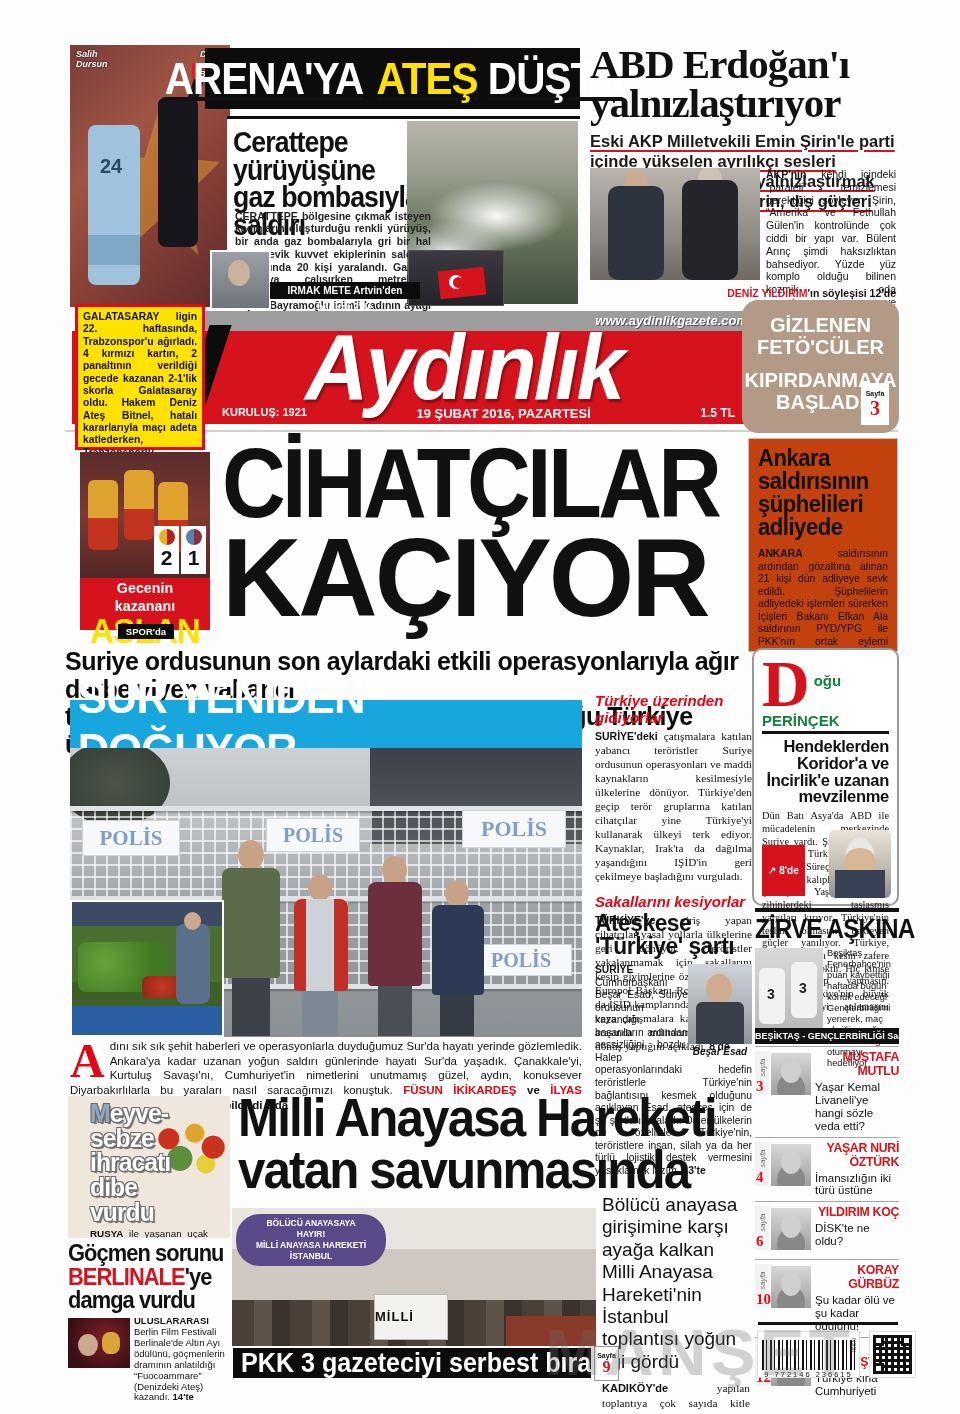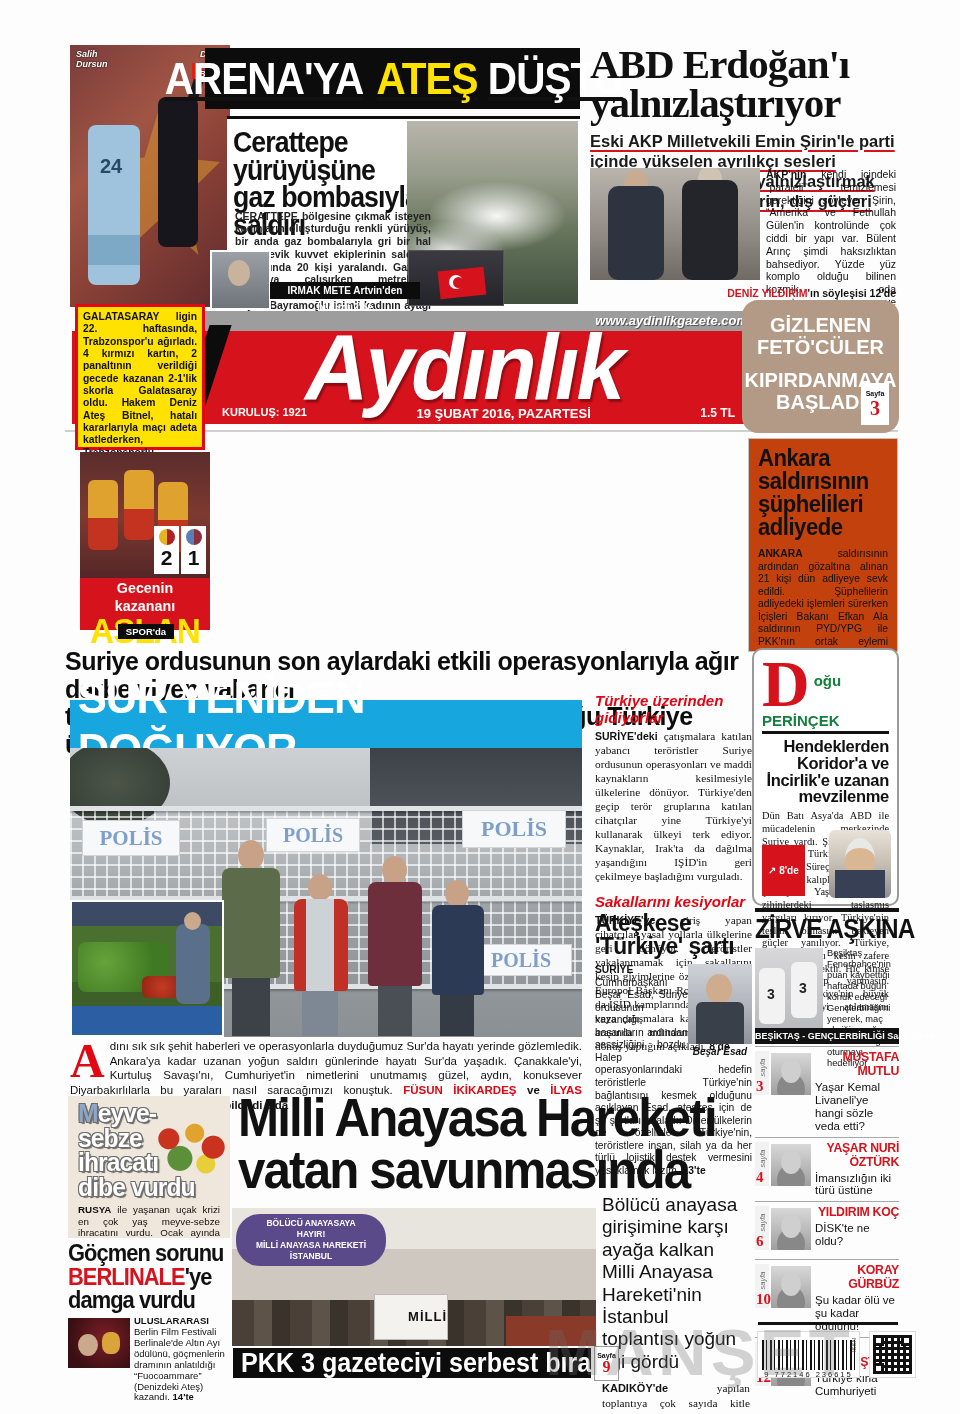--- a/index.html
+++ b/index.html
@@ -160,21 +160,21 @@
   #cols{left:755px;top:1046px;width:144px;}
   .colrow{position:relative;border-top:1px solid #a8a8a8;padding:3px 0 4px 0;min-height:50px;}
   .colrow .sayfa{position:absolute;left:0;top:4px;width:14px;height:44px;background:#f2f2f2;}
   .colrow .sayfa .sl{position:absolute;left:-8px;top:12px;transform:rotate(-90deg);font-size:7.5px;font-style:italic;color:#666;width:30px;text-align:center;}
   .colrow .sayfa .sn{position:absolute;left:1px;bottom:0;color:#d6121c;font-family:"Liberation Serif",serif;font-weight:700;font-size:15px;}
   .colrow .cphoto{position:absolute;left:16px;top:6px;width:40px;height:42px;background:linear-gradient(180deg,#d8d8d8,#9f9f9f);overflow:hidden;}
   .colrow .cphoto .hd{position:absolute;left:10px;top:6px;width:20px;height:24px;border-radius:50%;background:#cfcfcf;box-shadow:0 18px 0 4px #888;}
   .colrow .cname{margin-left:60px;color:#d6121c;font-weight:800;font-size:12.3px;text-align:right;letter-spacing:-.3px;}
   .colrow .ctext{margin-left:60px;font-size:11.5px;line-height:1.12;margin-top:3px;}
   
-  #meyve{left:68px;top:1096px;width:162px;height:142px;background:#efe7db;box-sizing:border-box;padding:5px 10px;overflow:hidden;}
+  #meyve{left:68px;top:1096px;width:162px;height:142px;background:#efe7db;box-sizing:border-box;padding:5px 22px;overflow:hidden;}
   #meyve .hl{font-weight:800;font-size:26px;line-height:.95;letter-spacing:-1px;color:#fff;
      text-shadow:-1px -1px 0 #6c6c6c,1px -1px 0 #6c6c6c,-1px 1px 0 #6c6c6c,2px 2px 1px #6c6c6c;transform:scaleX(.95);transform-origin:left top;}
   #meyve .ini{color:#8ea7c4;}
   #meyve .fruit{position:absolute;right:2px;top:26px;width:74px;height:56px;
      background:radial-gradient(circle at 20% 30%,#c8321f 0 10px,transparent 11px),
                 radial-gradient(circle at 55% 20%,#e0a32e 0 9px,transparent 10px),
                 radial-gradient(circle at 80% 45%,#c8321f 0 11px,transparent 12px),
                 radial-gradient(circle at 35% 65%,#5c8f3a 0 12px,transparent 13px),
                 radial-gradient(circle at 70% 75%,#e7cf3a 0 9px,transparent 10px);}
   #meyve .body{margin-top:4px;font-size:9.8px;line-height:1.2;text-align:justify;}
@@ -187,21 +187,21 @@
   #gocmen .bear{position:absolute;left:34px;top:14px;width:18px;height:22px;background:#d9a43a;border-radius:40%;}
   #gocmen .face{position:absolute;left:10px;top:16px;width:20px;height:22px;background:#caa98c;border-radius:50%;}
   #gocmen .body{position:absolute;left:66px;top:74px;width:96px;font-size:9.5px;line-height:1.15;}
   #gocmen .lead,#gocmen .pg{font-weight:800;}
   
   #milli-head{left:238px;top:1092px;width:515px;}
   #milli-head span{display:block;font-weight:800;font-size:53px;line-height:.98;letter-spacing:-2px;transform:scaleX(.93);transform-origin:left top;white-space:nowrap;}
   #milli-photo{left:232px;top:1208px;width:364px;height:138px;background:linear-gradient(180deg,#e8e4de 0 30%,#cfc8c0 30% 70%,#9a8d80 70% 100%);overflow:hidden;}
   #milli-photo .banner{position:absolute;left:4px;top:6px;width:150px;height:52px;background:#5b4a8a;color:#fff;font-size:8.5px;font-weight:700;text-align:center;white-space:pre-line;line-height:1.3;padding-top:4px;box-sizing:border-box;border-radius:24px;}
   #milli-photo .crowd{position:absolute;left:0;bottom:0;width:364px;height:46px;background:repeating-linear-gradient(90deg,#4a4038 0 22px,#5d5348 22px 40px,#3a332c 40px 58px);}
-  #milli-photo .lectern{position:absolute;left:142px;bottom:6px;width:72px;height:44px;background:#f4f2ee;border:1px solid #bbb;text-align:right;}
+  #milli-photo .lectern{position:absolute;left:142px;bottom:6px;width:72px;height:44px;background:#f4f2ee;border:1px solid #bbb;text-align:left;}
   #milli-photo .lectern span{font-weight:800;font-size:13px;letter-spacing:1px;line-height:44px;}
   #milli-photo .carpet{position:absolute;right:0;bottom:0;width:90px;height:30px;background:#8a3a28;}
   #milli-right{left:602px;top:1194px;width:148px;}
   #milli-right .deck{font-size:19px;line-height:1.18;color:#111;}
   #milli-right .body{margin-top:8px;font-family:"Liberation Serif",serif;font-size:11.3px;line-height:1.24;text-align:justify;}
   #milli-right .lead{font-weight:800;font-family:"Liberation Sans",sans-serif;font-size:11px;}
   #pkk{left:233px;top:1348px;width:358px;height:30px;background:#0c0c0c;color:#fff;font-weight:800;font-size:27px;line-height:30px;padding-left:8px;box-sizing:border-box;white-space:nowrap;}
   #pkk span{display:inline-block;transform:scaleX(.93);transform-origin:left center;}
   #sayfa9{left:594px;top:1346px;width:25px;height:35px;background:#fff;border:1px solid #999;box-sizing:border-box;}
   
@@ -332,20 +332,24 @@
           <div class="num">1</div>
         </div>
     </div>
   </div>
   <div class="abs" id="gala-red">
     <div class="strip">Gecenin kazananı</div>
     <div class="big">ASLAN</div>
   </div>
   <div class="abs" id="gala-badge">SPOR'da</div>
 
+  <div class="abs" id="mainhead">
+    <span class="l1">CİHATÇILAR</span>
+    <span class="l2">KAÇIYOR</span>
+  </div>
 
   <div class="abs" id="ankara">
     <h3>Ankara saldırısının şüphelileri adliyede</h3>
     <p class="body just" style="margin:9px 0 0 0;"><span class="lead">ANKARA</span> <span>saldırısının ardından gözaltına alınan 21 kişi dün adliyeye sevk edildi. Şüphelilerin adliyedeki işlemleri sürerken İçişleri Bakanı Efkan Ala saldırının PYD/YPG ile PKK'nın ortak eylemi olduğunu vurguladı.</span> <span class="pg">8'de</span></p>
   </div>
 
   <div class="abs" id="subhead">
     <span>Suriye ordusunun son aylardaki etkili operasyonlarıyla ağır darbe yiyen yabancı</span>
     <span>teröristler Suriye'den kaçıyor. Cihatçıların çoğu Türkiye üzerinden ülkelerine dönüyor</span>
   </div>

